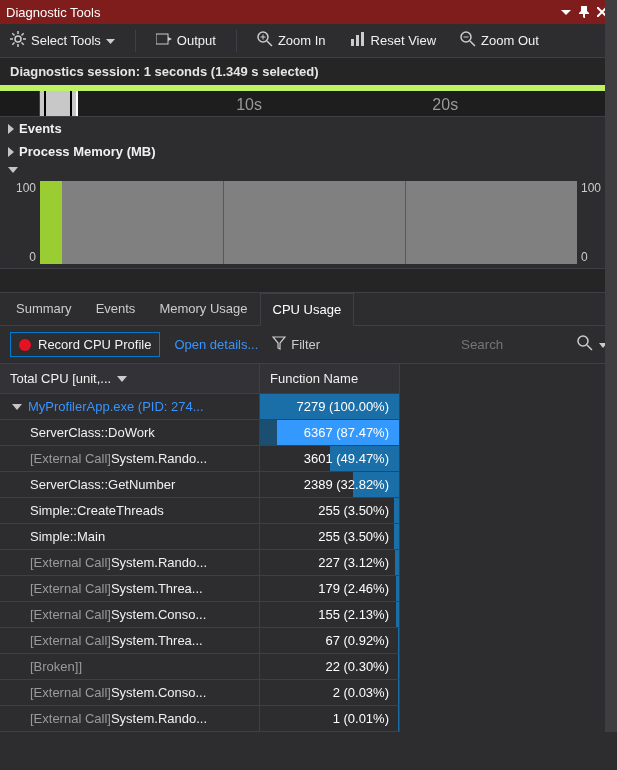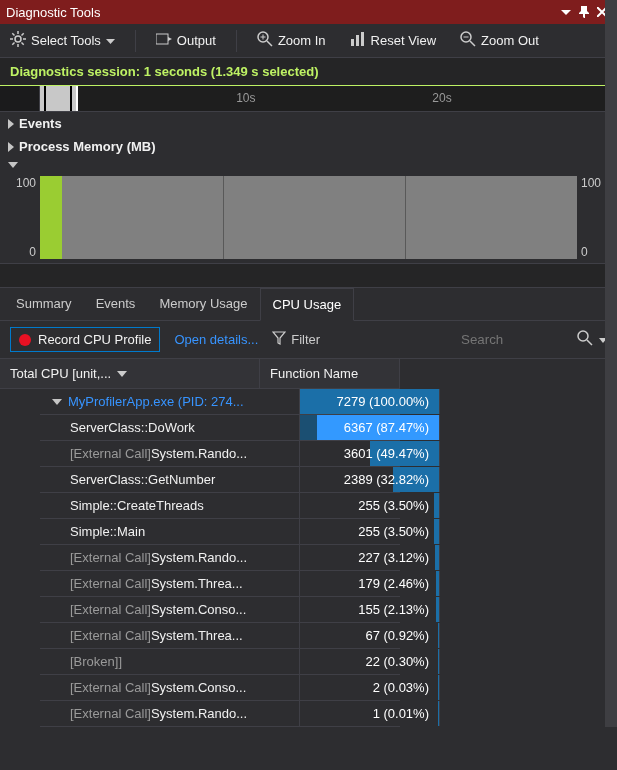--- a/index.html
+++ b/index.html
@@ -40,23 +40,23 @@
     gap: 5px;
     padding: 3px 4px;
     cursor: pointer;
     color: #f1f1f1;
   }
   .sep { width: 1px; height: 22px; background: #3f3f46; }
   
   .session-line {
     padding: 6px 10px;
     font-weight: 600;
-    color: #bef264;
+    color: #e5e5e5;
     background: #252526;
-    border-bottom: 1px solid #bef264;
+    border-bottom: 6px solid #bef264;
   }
   
   .ruler {
     height: 26px;
     background: #252526;
     position: relative;
     display: flex;
     align-items: stretch;
     border-bottom: 1px solid #3f3f46;
   }
@@ -66,21 +66,21 @@
     background: #1b1b1c;
   }
   .ruler .marks {
     position: relative;
     flex: 1;
     background: #1e1e1e;
   }
   .ruler .ticklbl {
     position: absolute;
     top: 5px;
-    font-size: 12px;
+    font-size: 16px;
     color: #999;
   }
   .ruler .playhead {
     position: absolute;
     top: 0; left: 0px;
     width: 38px;
     height: 100%;
     background: #c8c8c8;
     border-right: 2px solid #fff;
   }
@@ -225,21 +225,20 @@
     border-right: 5px solid transparent;
     border-top: 6px solid #ccc;
   }
   .tbody {
     grid-column: 1 / 3;
   }
   .row {
     display: grid;
     grid-template-columns: 260px 140px;
     border-bottom: 1px solid #3f3f46;
-    margin-left: 40px;
   }
   .cell {
     padding: 4px 10px 4px 10px;
     border-right: 1px solid #3f3f46;
     white-space: nowrap;
     overflow: hidden;
     text-overflow: ellipsis;
     display: flex;
     align-items: center;
     min-height: 25px;

